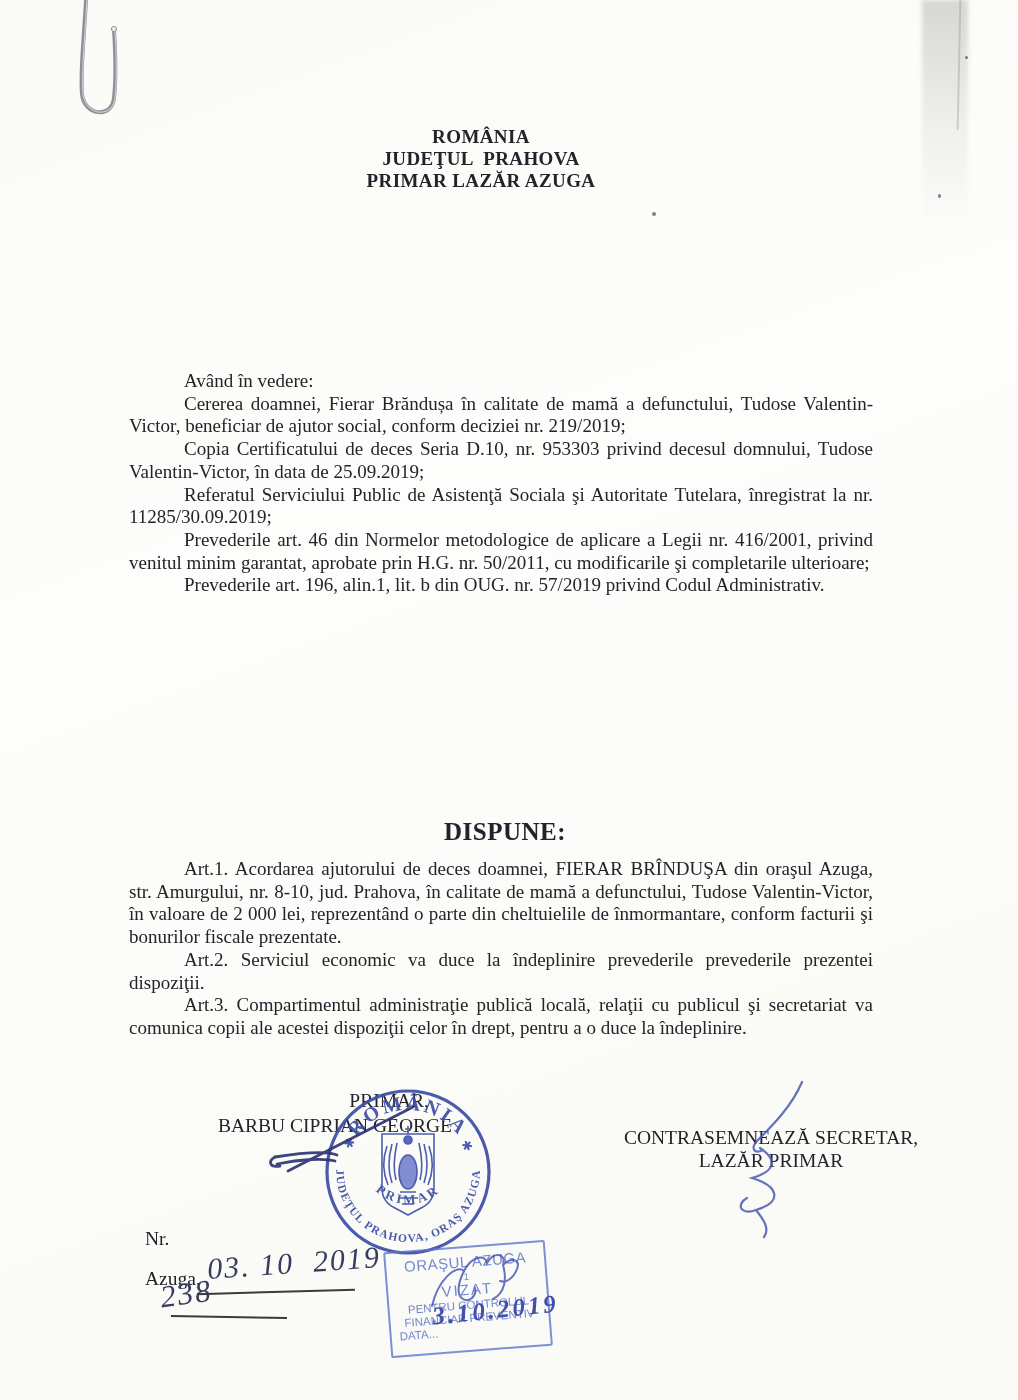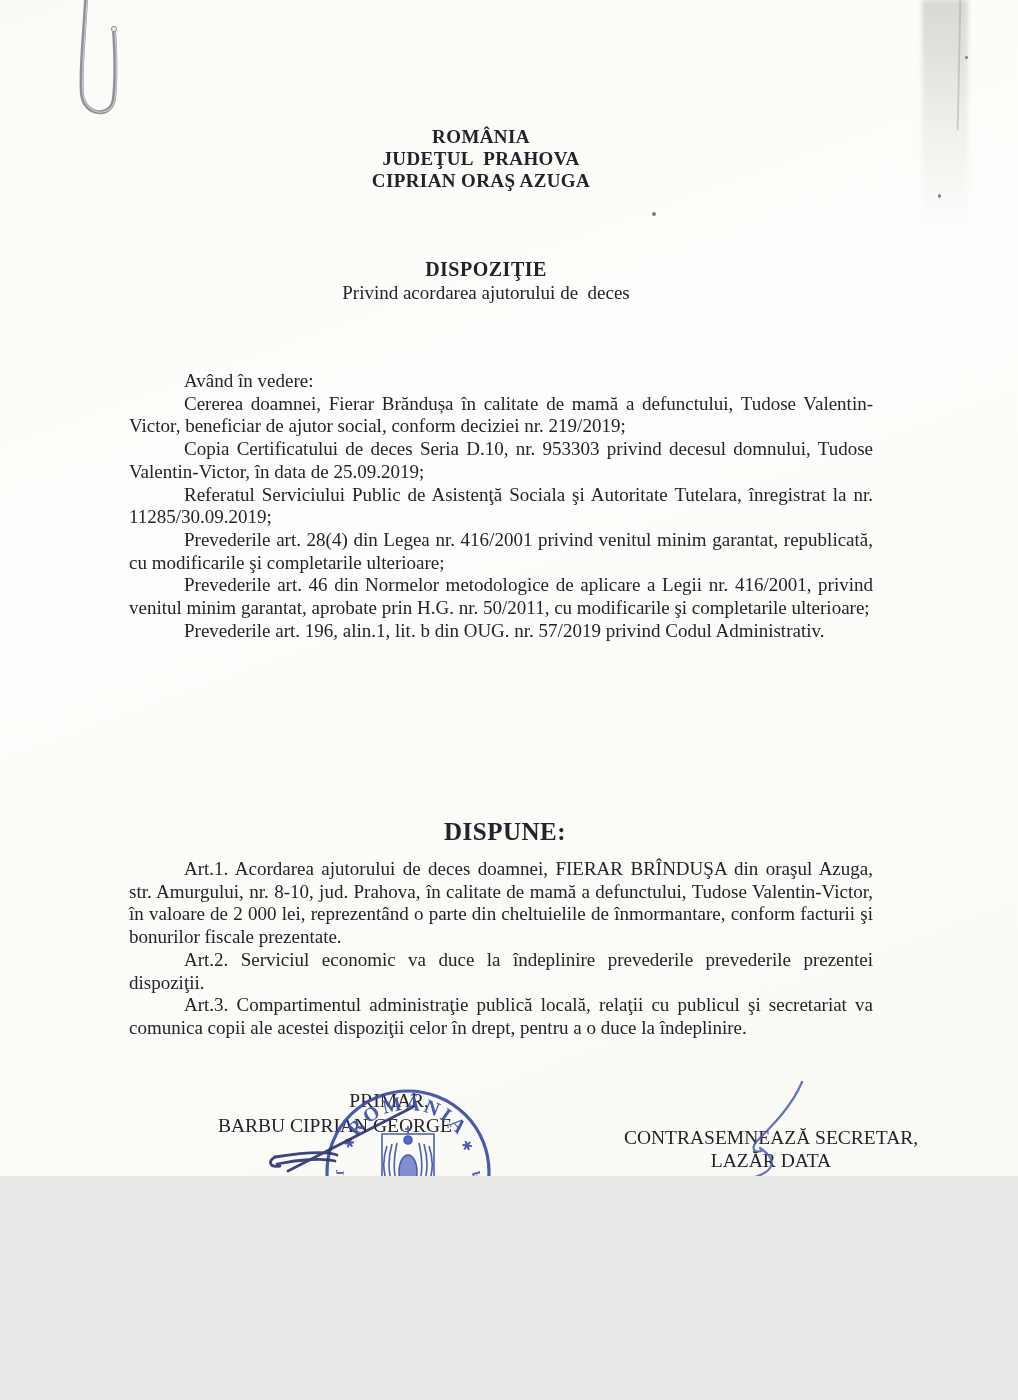--- a/index.html
+++ b/index.html
@@ -1,19 +1,19 @@
 <!DOCTYPE html>
 <html><head>
 <meta charset="utf-8">
 <style>
   * { box-sizing: border-box; }
   html,body { margin:0; padding:0; background:#e8e8e6; }
   .page {
     position: relative;
-    width: 1018px; height: 1176px;
+    width: 1018px; height: 1400px;
     margin: 0 auto;
     background: linear-gradient(160deg, #fafaf6 0%, #fdfdfb 38%, #f9f9f5 100%);
     overflow: hidden;
     font-family: "Liberation Serif", serif;
     color: #23232b;
   }
   .abs { position:absolute; }
   .centered { text-align:center; }
   .prewrap { white-space: pre-wrap; }
 
@@ -111,55 +111,50 @@
 
   <svg class="abs" style="left:52px;top:0;" width="80" height="132" viewBox="0 0 80 132">
     <path d="M 34,0 C 32,38 28,72 30,94 C 32,116 60,119 62,98 C 64,80 63,46 62,30" fill="none" stroke="#8e9296" stroke-width="4" stroke-linecap="round"></path>
     <path d="M 34,0 C 32,38 28,72 30,94 C 32,116 60,119 62,98 C 64,80 63,46 62,30" fill="none" stroke="#c9ccce" stroke-width="1.2" stroke-linecap="round" transform="translate(1,0)"></path>
     <circle cx="62" cy="29" r="2.6" fill="#eceded" stroke="#8e9296" stroke-width="1"></circle>
   </svg>
 
   <div class="abs header centered">
     <span>ROMÂNIA</span>
     <span class="prewrap">JUDEŢUL  PRAHOVA</span>
-    <span>CIPRIAN ORAŞ AZUGA</span>
-  </div>
-
-  <div class="abs title-block centered">
-    <span class="title-main">DISPOZIŢIE</span>
-    <span class="title-sub prewrap">Privind acordarea ajutorului de  deces</span>
-  </div>
+    <span>PRIMAR LAZĂR AZUGA</span>
+  </div>
+
 
   <div class="abs textcol preamble">
     <p class="intro-line">Având în vedere:</p>
     <p>Cererea doamnei, Fierar Brăndușa în calitate de mamă a defunctului, Tudose Valentin-Victor, beneficiar de ajutor social, conform deciziei nr. 219/2019;</p>
     <p>Copia Certificatului de deces Seria D.10, nr. 953303 privind decesul domnului, Tudose Valentin-Victor, în data de 25.09.2019;</p>
     <p>Referatul Serviciului Public de Asistenţă Sociala şi Autoritate Tutelara, înregistrat la nr. 11285/30.09.2019;</p>
-    <p>Prevederile art. 28(4) din Legea nr. 416/2001 privind venitul minim garantat, republicată, cu modificarile şi completarile ulterioare;</p>
     <p>Prevederile art. 46 din Normelor metodologice de aplicare a Legii nr. 416/2001, privind venitul minim garantat, aprobate prin H.G. nr. 50/2011, cu modificarile şi completarile ulterioare;</p>
     <p>Prevederile art. 196, alin.1, lit. b din OUG. nr. 57/2019 privind Codul Administrativ.</p>
   </div>
 
 
   <div class="abs dispune centered">DISPUNE:</div>
 
   <div class="abs textcol articles">
     <p>Art.1. Acordarea ajutorului de deces doamnei, FIERAR BRÎNDUŞA din oraşul Azuga, str. Amurgului, nr. 8-10, jud. Prahova, în calitate de mamă a defunctului, Tudose Valentin-Victor, în valoare de 2 000 lei, reprezentând o parte din cheltuielile de înmormantare, conform facturii şi bonurilor fiscale prezentate.</p>
     <p>Art.2. Serviciul economic va duce la îndeplinire prevederile prevederile prezentei dispoziţii.</p>
     <p>Art.3. Compartimentul administraţie publică locală, relaţii cu publicul şi secretariat va comunica copii ale acestei dispoziţii celor în drept, pentru a o duce la îndeplinire.</p>
   </div>
 
   <div class="abs sig-left centered">
     <span class="role">PRIMAR,</span>
     <span class="name">BARBU CIPRIAN GEORGE</span>
   </div>
 
   <div class="abs sig-right centered">
     <span>CONTRASEMNEAZĂ SECRETAR,</span>
-    <span>LAZĂR DATA</span>
+    <span>LAZĂR PRIMAR</span>
   </div>
 
   <svg class="abs" style="left:324px;top:1088px;opacity:.92;" width="168" height="168" viewBox="0 0 168 168">
     <defs>
       <path id="arcTop" d="M 22,84 A 62,62 0 0 1 146,84"></path>
       <path id="arcBottom" d="M 12,82 A 72,72 0 0 0 156,82"></path>
       <path id="arcPrimar" d="M 42,90 A 47,47 0 0 0 126,90"></path>
     </defs>
     <circle cx="84" cy="84" r="81" fill="none" stroke="#3d4da6" stroke-width="3.2"></circle>
     <text font-family="Liberation Serif, serif" font-size="20" font-weight="bold" fill="#3d4da6" letter-spacing="3">

